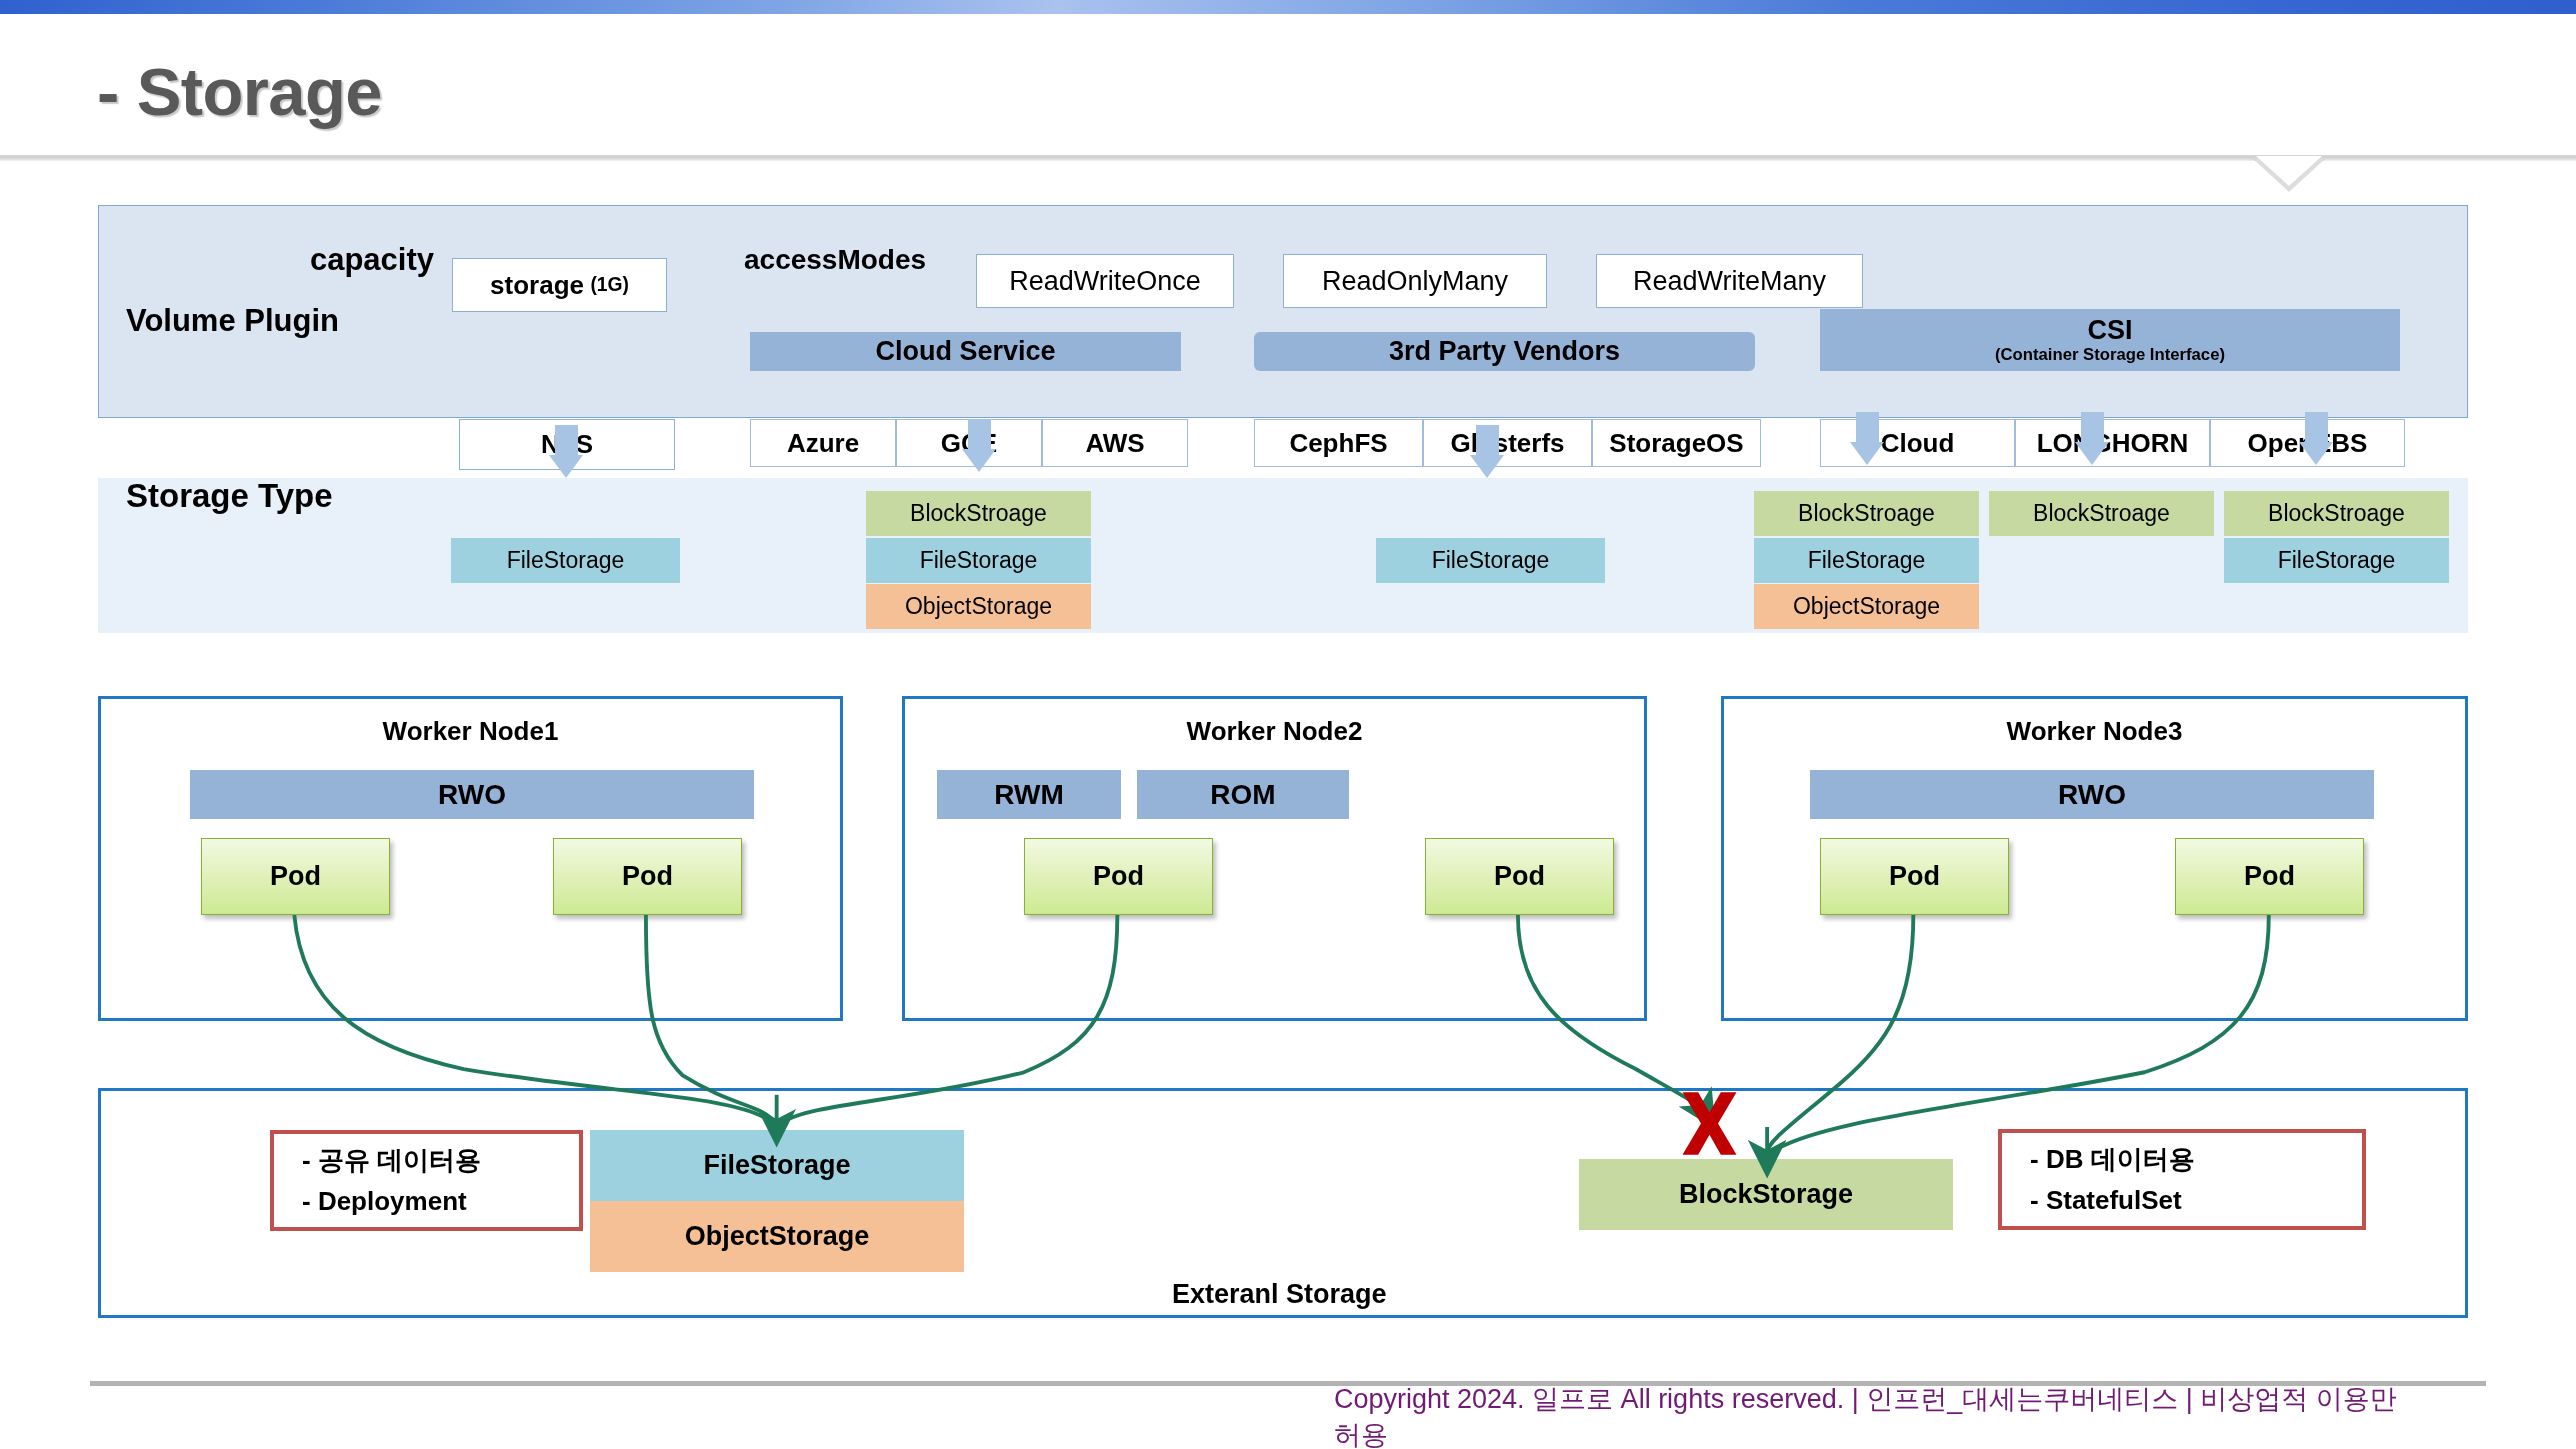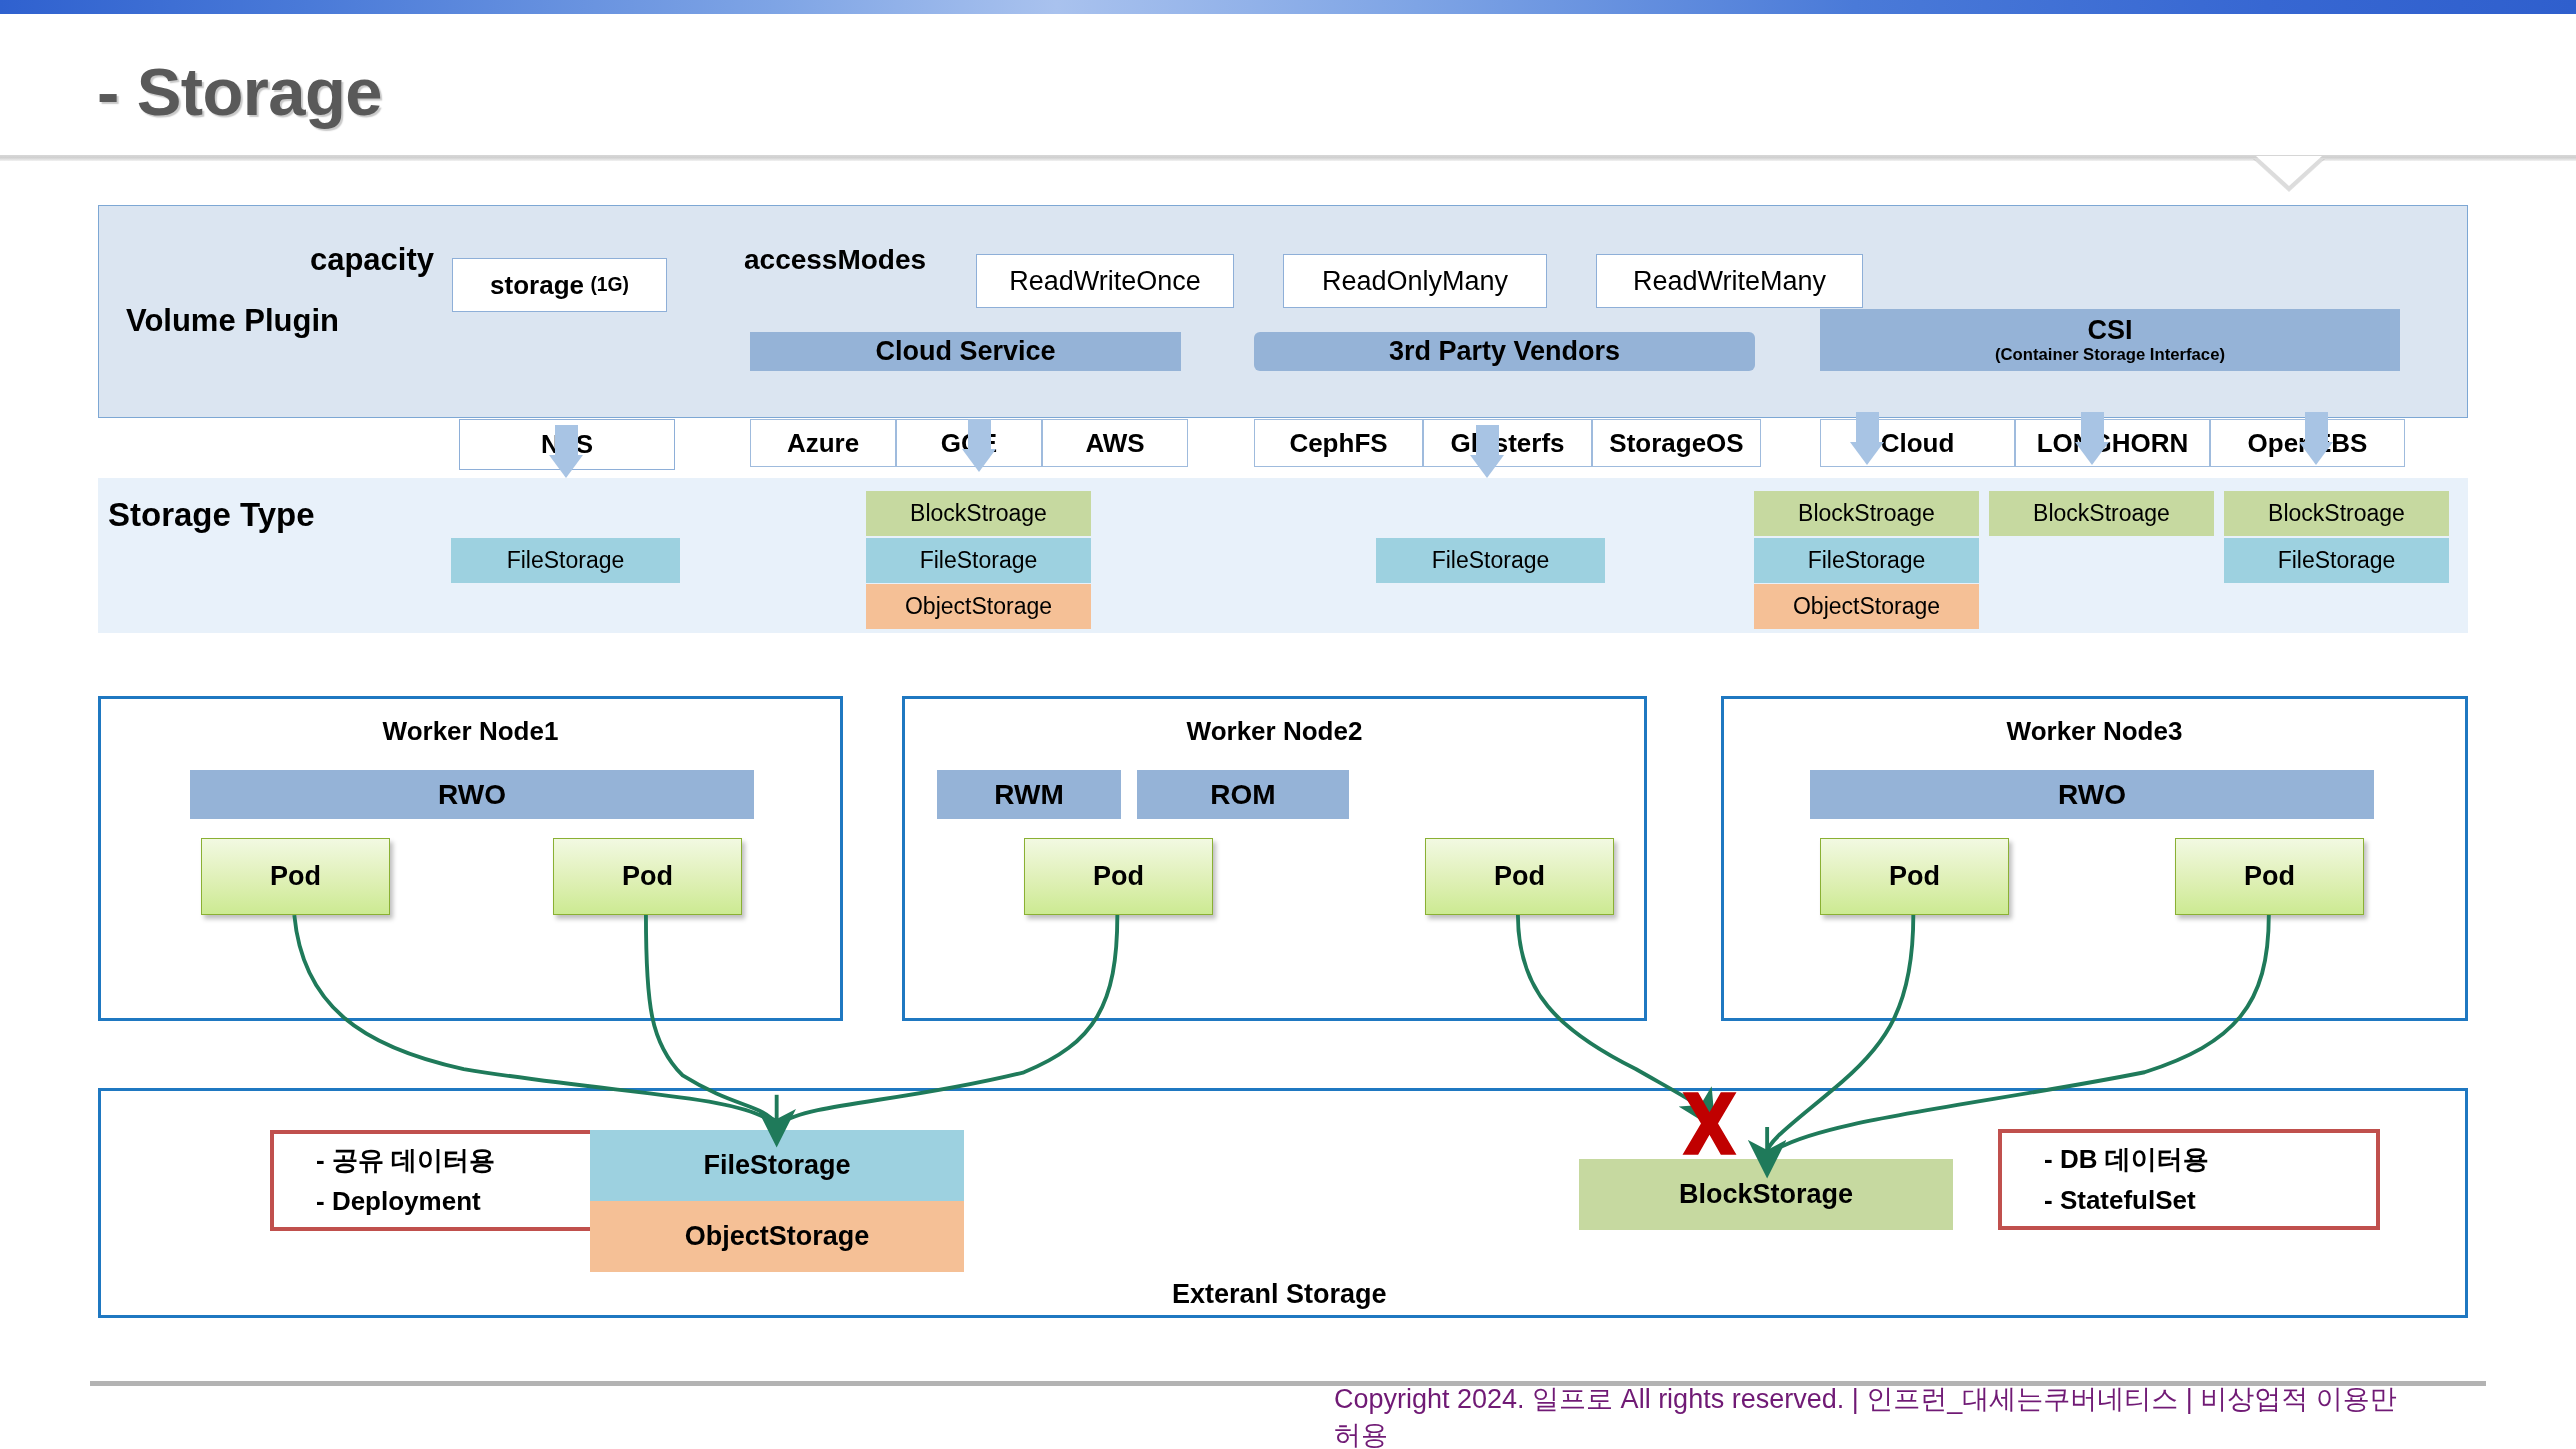--- a/index.html
+++ b/index.html
@@ -67,22 +67,22 @@
   #grp-vendor{left:1254px;top:332px;}
   #grp-vendor .grp-head{width:501px;height:39px;border-radius:6px;}
   #grp-vendor .grp-cell{width:167px;}
 
   #grp-csi{left:1820px;top:309px;}
   #grp-csi .grp-head{width:580px;height:62px;}
   #grp-csi .grp-cell{width:193px;}
 
   
   #type-panel{left:98px;top:478px;width:2370px;height:155px;background:#e8f1fa;}
-  #label-storagetype{left:108px;top:473px;width:322px;height:45px;
-    font-size:33px;font-weight:bold;color:#000;display:flex;align-items:center;margin-top:19px;}
+  #label-storagetype{left:126px;top:473px;width:322px;height:45px;
+    font-size:33px;font-weight:bold;color:#000;display:flex;align-items:center;}
 
   .sbox{display:flex;align-items:center;justify-content:center;
     font-size:23px;color:#000;height:45px;}
   .sbox.block{background:#c6d9a0;}
   .sbox.file{background:#9dd1e0;}
   .sbox.object{background:#f5c096;}
 
   
   .darrow{position:absolute;width:35px;}
   .darrow .stem{width:23px;height:30px;background:#a8c4e4;margin:0 auto;}
@@ -101,21 +101,21 @@
     font-size:27px;font-weight:bold;color:#000;
     box-shadow:3.2px 3.9px 4.5px rgba(0,0,0,0.25);}
 
   
   #ext-panel{left:98px;top:1088px;width:2370px;height:230px;
     border:3.2px solid #1f78c1;background:#ffffff;}
   #ext-label{left:1172px;top:1275px;width:322px;height:39px;
     font-size:27px;font-weight:bold;color:#000;display:flex;align-items:center;}
   .note-box{position:absolute;border:4.5px solid #c0504d;background:#ffffff;
     display:flex;flex-direction:column;justify-content:center;
-    padding-left:42px;font-size:26px;font-weight:bold;color:#000;}
+    padding-left:28px;font-size:26px;font-weight:bold;color:#000;}
   .note-box div{line-height:1.55;}
   .ext-tile{position:absolute;display:flex;align-items:center;justify-content:center;
     font-size:27px;font-weight:bold;color:#000;}
 
   #redx{left:1674px;top:1088px;width:71px;height:71px;}
 
   svg.overlay{position:absolute;left:0;top:0;width:2576px;height:1449px;
     pointer-events:none;}
 
   

